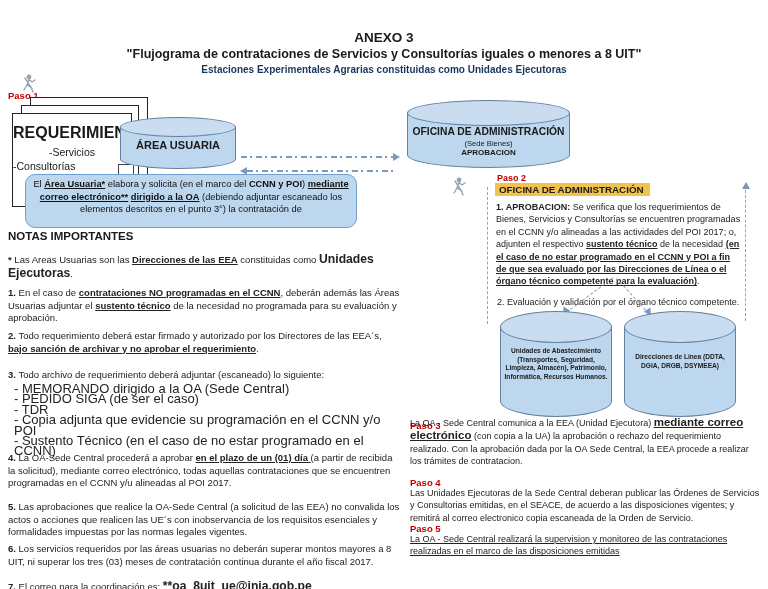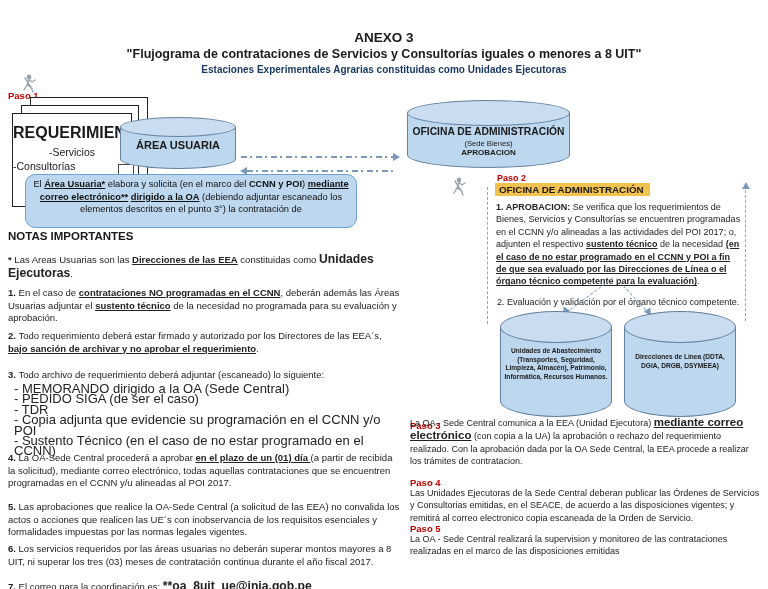--- a/index.html
+++ b/index.html
@@ -135,15 +135,15 @@
     <div class="lbl" style="top:42px;font-size:6.6px;font-weight:bold;line-height:8.6px;">Direcciones de Línea (DDTA, DGIA, DRGB, DSYMEEA)</div>
   </div>
 
   <div class="abs paso" style="left:410px;top:396px;">Paso 3</div>
   <div class="abs rpar" style="left:410px;top:392px;width:352px;"><span>La OA - Sede Central comunica a la EEA (Unidad Ejecutora) </span><span class="b u g">mediante correo electrónico</span><span> (con copia a la UA) la aprobación o rechazo del requerimiento realizado. Con la aprobación dada por la OA Sede Central, la EEA procede a realizar los trámites de contratacion.</span></div>
 
   <div class="abs paso" style="left:410px;top:453px;">Paso 4</div>
   <div class="abs rpar" style="left:410px;top:463px;width:356px;">Las Unidades Ejecutoras de la Sede Central deberan publicar las Órdenes de Servicios y Consultorias emitidas,  en el  SEACE, de acuerdo a las disposiciones vigentes; y remitirá al correo electronico copia escaneada de la Orden de Servicio.</div>
 
   <div class="abs paso" style="left:410px;top:499px;">Paso 5</div>
-  <div class="abs rpar" style="left:410px;top:509px;width:356px;">La  OA - Sede Central realizará la supervision y monitoreo de las contrataciones realizadas en el marco de las disposiciones emitidas</div>
+  <div class="abs rpar" style="left:410px;top:509px;width:356px;text-decoration:underline;">La  OA - Sede Central realizará la supervision y monitoreo de las contrataciones realizadas en el marco de las disposiciones emitidas</div>
 
 </div>
 
 </body></html>

